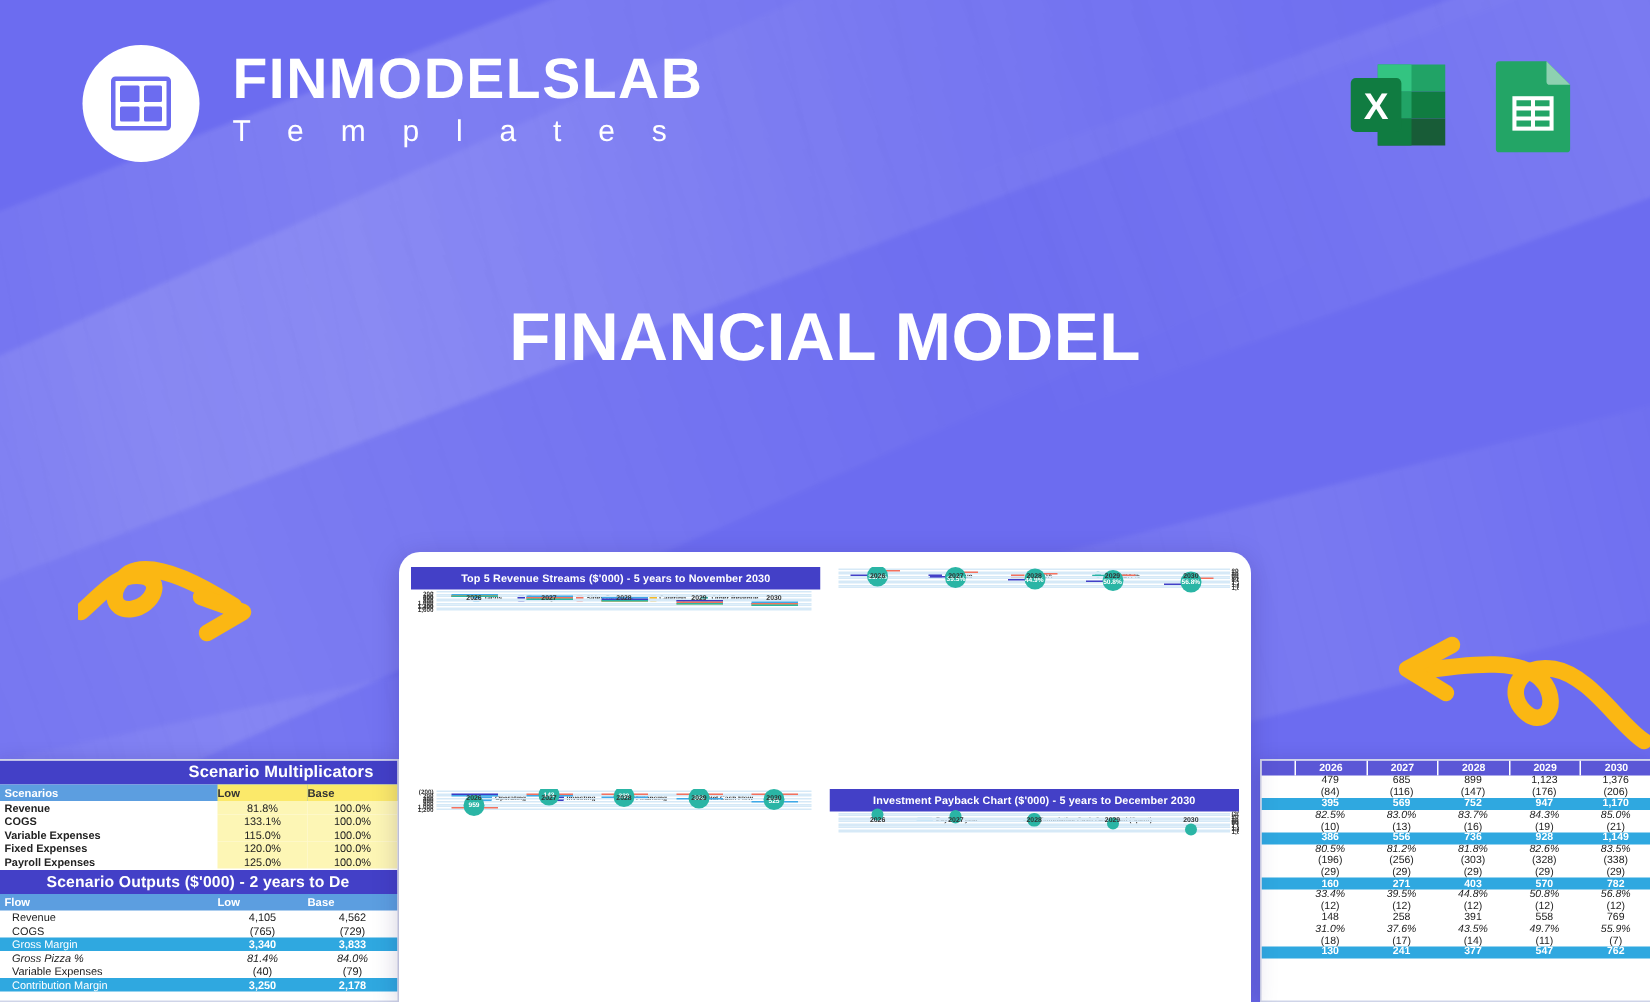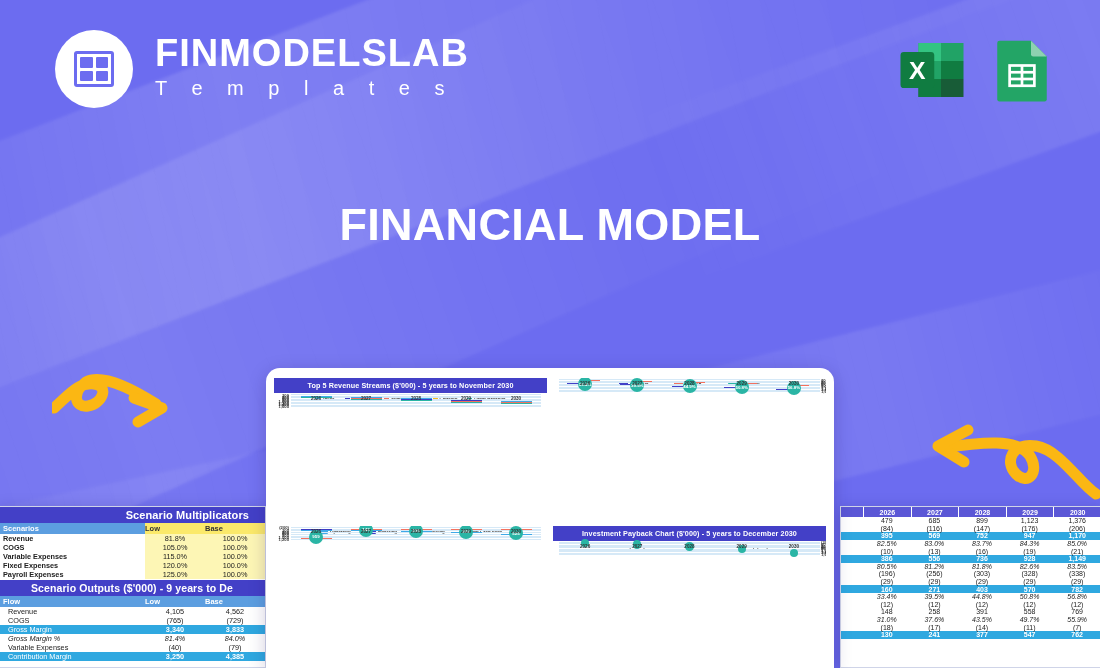--- a/index.html
+++ b/index.html
@@ -427,41 +427,41 @@
     <div class="c y">Base</div>
   </div>
   <div id="sc-rows">
       <div class="sc-row">
         <div class="c0">Revenue</div>
         <div class="c">81.8%</div>
         <div class="c">100.0%</div>
       </div>
       <div class="sc-row">
         <div class="c0">COGS</div>
-        <div class="c">105.0%</div>
+        <div class="c">133.1%</div>
         <div class="c">100.0%</div>
       </div>
       <div class="sc-row">
         <div class="c0">Variable Expenses</div>
         <div class="c">115.0%</div>
         <div class="c">100.0%</div>
       </div>
       <div class="sc-row">
         <div class="c0">Fixed Expenses</div>
         <div class="c">120.0%</div>
         <div class="c">100.0%</div>
       </div>
       <div class="sc-row">
         <div class="c0">Payroll Expenses</div>
         <div class="c">125.0%</div>
         <div class="c">100.0%</div>
       </div>
     </div>
 
-  <div class="sc-banner" style="font-size:10.5px;margin-top:1px">Scenario Outputs ($'000) - 9 years to De</div>
+  <div class="sc-banner" style="font-size:10.5px;margin-top:1px">Scenario Outputs ($'000) - 2 years to De</div>
   <div class="sc-hdr">
     <div class="c0">Flow</div>
     <div class="c">Low</div>
     <div class="c">Base</div>
   </div>
   <div id="sc-out-rows">
       <div class="sc-row out">
         <div class="c0">Revenue</div>
         <div class="c">4,105</div>
         <div class="c">4,562</div>
@@ -470,33 +470,33 @@
         <div class="c0">COGS</div>
         <div class="c">(765)</div>
         <div class="c">(729)</div>
       </div>
       <div class="sc-row out hl">
         <div class="c0">Gross Margin</div>
         <div class="c">3,340</div>
         <div class="c">3,833</div>
       </div>
       <div class="sc-row out ital">
-        <div class="c0">Gross Margin %</div>
+        <div class="c0">Gross Pizza %</div>
         <div class="c">81.4%</div>
         <div class="c">84.0%</div>
       </div>
       <div class="sc-row out">
         <div class="c0">Variable Expenses</div>
         <div class="c">(40)</div>
         <div class="c">(79)</div>
       </div>
       <div class="sc-row out hl">
         <div class="c0">Contribution Margin</div>
         <div class="c">3,250</div>
-        <div class="c">4,385</div>
+        <div class="c">2,178</div>
       </div>
     </div>
 </div>
 
 <div id="core-card">
   <div class="cf-hdr" id="cf-head">
     <div class="c0"></div>
   <div class="c">2026</div>
       <div class="c">2027</div>
       <div class="c">2028</div>

